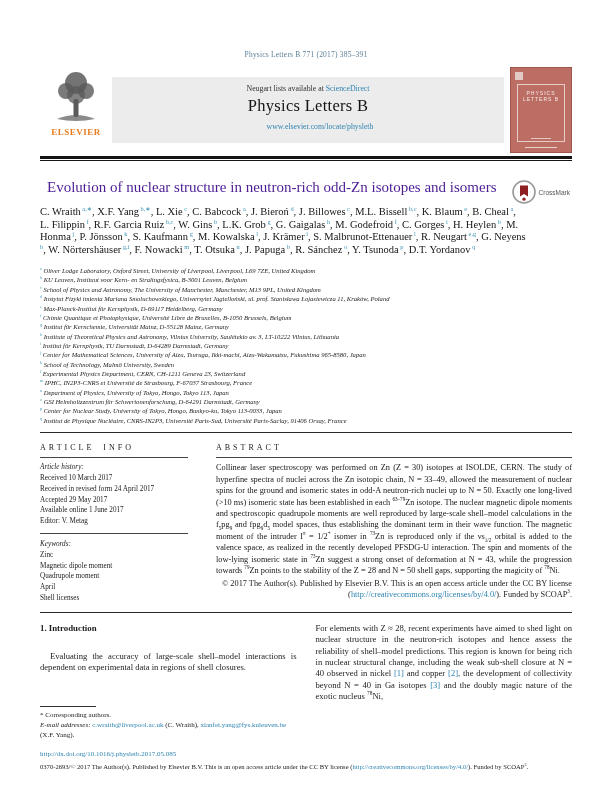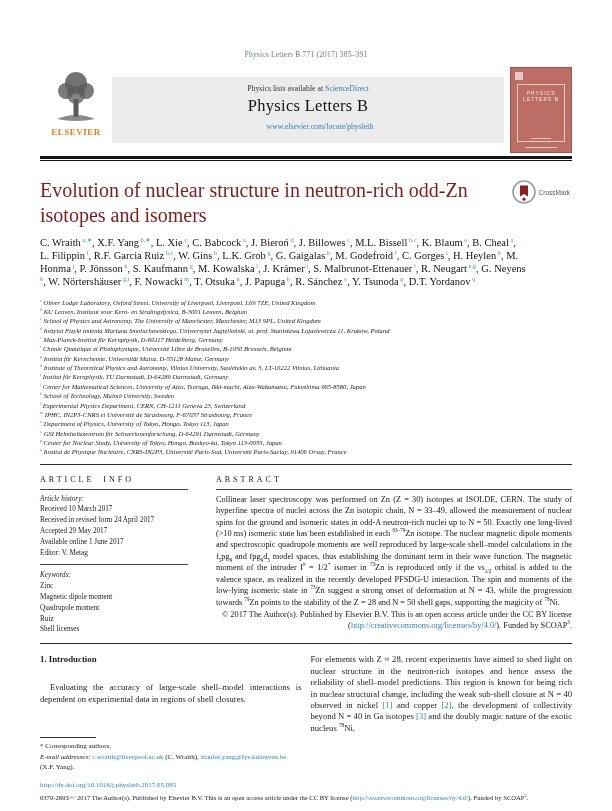--- a/index.html
+++ b/index.html
@@ -32,21 +32,21 @@
   .cover-logo-box { position:absolute; top:4px; left:4px; width:8px; height:8px; background:#e9dad6; opacity:.85; }
   .cover-title { position:absolute; top:22px; left:0; right:0; text-align:center; color:#f5ecea; font-size:5px; letter-spacing:1px; font-family:"Liberation Sans", sans-serif; }
   .cover-frame { position:absolute; top:16px; left:6px; right:6px; bottom:10px; border:1px solid rgba(245,236,234,.75); }
   .cover-bar { position:absolute; bottom:4px; left:14px; right:14px; height:1px; background:rgba(245,236,234,.8); }
   .cover-bar2 { position:absolute; bottom:13px; left:20px; right:20px; height:1px; background:rgba(245,236,234,.7); }
 
   .thick-rule { margin-top:3px; border-top:3px solid #141414; border-bottom:1px solid #141414; height:5px; }
 
   
   .title-row { position:relative; margin-top:17px; }
-  h1 { font-size:20px; font-weight:normal; line-height:1.26; max-width:472px; color:#7f1d1d; }
+  h1 { font-size:15px; font-weight:normal; line-height:1.26; max-width:472px; color:#4c1d95;margin-left:7px; }
   .crossmark { position:absolute; right:2px; top:2px; display:flex; align-items:center; gap:3px; }
   .crossmark-label { font-size:6.5px; color:#555; font-family:"Liberation Sans", sans-serif; }
 
   
   .authors { margin-top:9px; font-size:10.5px; line-height:1.22; max-width:486px; color:#141414; }
   .affils { margin-top:9px; }
   .affil { font-size:6.6px; line-height:1.42; color:#222; }
   .affil .it { font-style:italic; }
 
   .rule { border-top:1px solid #2a2a2a; margin-top:7px; }
@@ -57,21 +57,21 @@
   .subrule { border-top:1px solid #444; margin:5px 0 4px 0; }
   .small { font-size:7.2px; line-height:1.5; }
   .info-line { font-size:7.2px; line-height:1.5; color:#222; }
   .info-sep { border-top:1px solid #444; margin:6px 0 5px 0; }
   .abs-text { font-size:8.3px; line-height:1.38; text-align:justify; color:#161616; }
   .abs-copy { font-size:8.3px; line-height:1.38; text-align:right; margin-top:1px; }
 
   .rule2 { border-top:1px solid #2a2a2a; margin-top:8px; }
 
   
-  .body-grid { display:grid; grid-template-columns:1fr 1fr; column-gap:9px; margin-top:10px; }
+  .body-grid { display:grid; grid-template-columns:1fr 1fr; column-gap:19px; margin-top:10px; }
   h2 { font-size:8.8px; font-weight:bold; }
   .bpara { font-size:8.6px; line-height:1.33; text-align:justify; margin-top:18px; }
   .indent { text-indent:10px; }
   .footnote { margin-top:32px; font-size:7px; line-height:1.4; }
   .fn-rule { width:56px; border-top:1px solid #333; margin-bottom:4px; }
   .fn-email { margin-top:1px; }
   .doi { font-size:7px; margin-top:9px; }
   .pfooter { font-size:6.6px; line-height:1.55; color:#222; margin-top:4px; }
 </style>
 </head>
@@ -92,21 +92,21 @@
             <circle cx="29" cy="28" r="9" opacity="0.75"></circle>
             <rect x="26.5" y="32" width="5" height="18" rx="2"></rect>
             <path d="M10 52 q19 -8 38 0 q-19 4 -38 0 Z" opacity="0.7"></path>
           </g>
         </svg>
         <div class="pub-name">ELSEVIER</div>
       </div>
 
       <div class="mast-center">
         <div class="contents-line">
-          <span>Physics lists available at</span>
+          <span>Neugart lists available at</span>
           <span class="lnk">ScienceDirect</span>
         </div>
         <div class="mast-journal">Physics Letters B</div>
         <div class="mast-url lnk">www.elsevier.com/locate/physletb</div>
       </div>
 
       <div class="cover">
         <div class="cover-logo-box"></div>
         <div class="cover-frame"></div>
         <div class="cover-title">PHYSICS LETTERS B</div>
@@ -164,21 +164,21 @@
             <div class="info-line">Accepted 29 May 2017</div>
             <div class="info-line">Available online 1 June 2017</div>
             <div class="info-line">Editor: V. Metag</div>
           </div>
         <div class="info-sep"></div>
         <div class="it small">Keywords:</div>
         <div>
             <div class="info-line">Zinc</div>
             <div class="info-line">Magnetic dipole moment</div>
             <div class="info-line">Quadrupole moment</div>
-            <div class="info-line">Ruiz</div>
+            <div class="info-line">April</div>
             <div class="info-line">Shell licenses</div>
           </div>
       </div>
 
       <div class="col-abs">
         <div class="sec-head">ABSTRACT</div>
         <div class="subrule"></div>
         <p class="abs-text"><span>Collinear laser spectroscopy was performed on Zn (Z = 30) isotopes at ISOLDE, CERN. The study of hyperfine spectra of nuclei across the Zn isotopic chain, N = 33–49, allowed the measurement of nuclear spins for the ground and isomeric states in odd-A neutron-rich nuclei up to N = 50. Exactly one long-lived (&gt;10 ms) isomeric state has been established in each </span><sup>63–79</sup><span>Zn isotope. The nuclear magnetic dipole moments and spectroscopic quadrupole moments are well reproduced by large-scale shell–model calculations in the f</span><sub>5</sub><span>pg</span><sub>9</sub><span> and fpg</span><sub>9</sub><span>d</span><sub>5</sub><span> model spaces, thus establishing the dominant term in their wave function. The magnetic moment of the intruder I</span><sup>π</sup><span> = 1/2</span><sup>+</sup><span> isomer in </span><sup>73</sup><span>Zn is reproduced only if the νs</span><sub>1/2</sub><span> orbital is added to the valence space, as realized in the recently developed PFSDG-U interaction. The spin and moments of the low-lying isomeric state in </span><sup>73</sup><span>Zn suggest a strong onset of deformation at N = 43, while the progression towards </span><sup>79</sup><span>Zn points to the stability of the Z = 28 and N = 50 shell gaps, supporting the magicity of </span><sup>78</sup><span>Ni.</span></p>
         <p class="abs-copy"><span>© 2017 The Author(s). Published by Elsevier B.V. This is an open access article under the CC BY license (</span><span class="lnk">http://creativecommons.org/licenses/by/4.0/</span><span>). Funded by SCOAP</span><sup>3</sup><span>.</span></p>
       </div>

